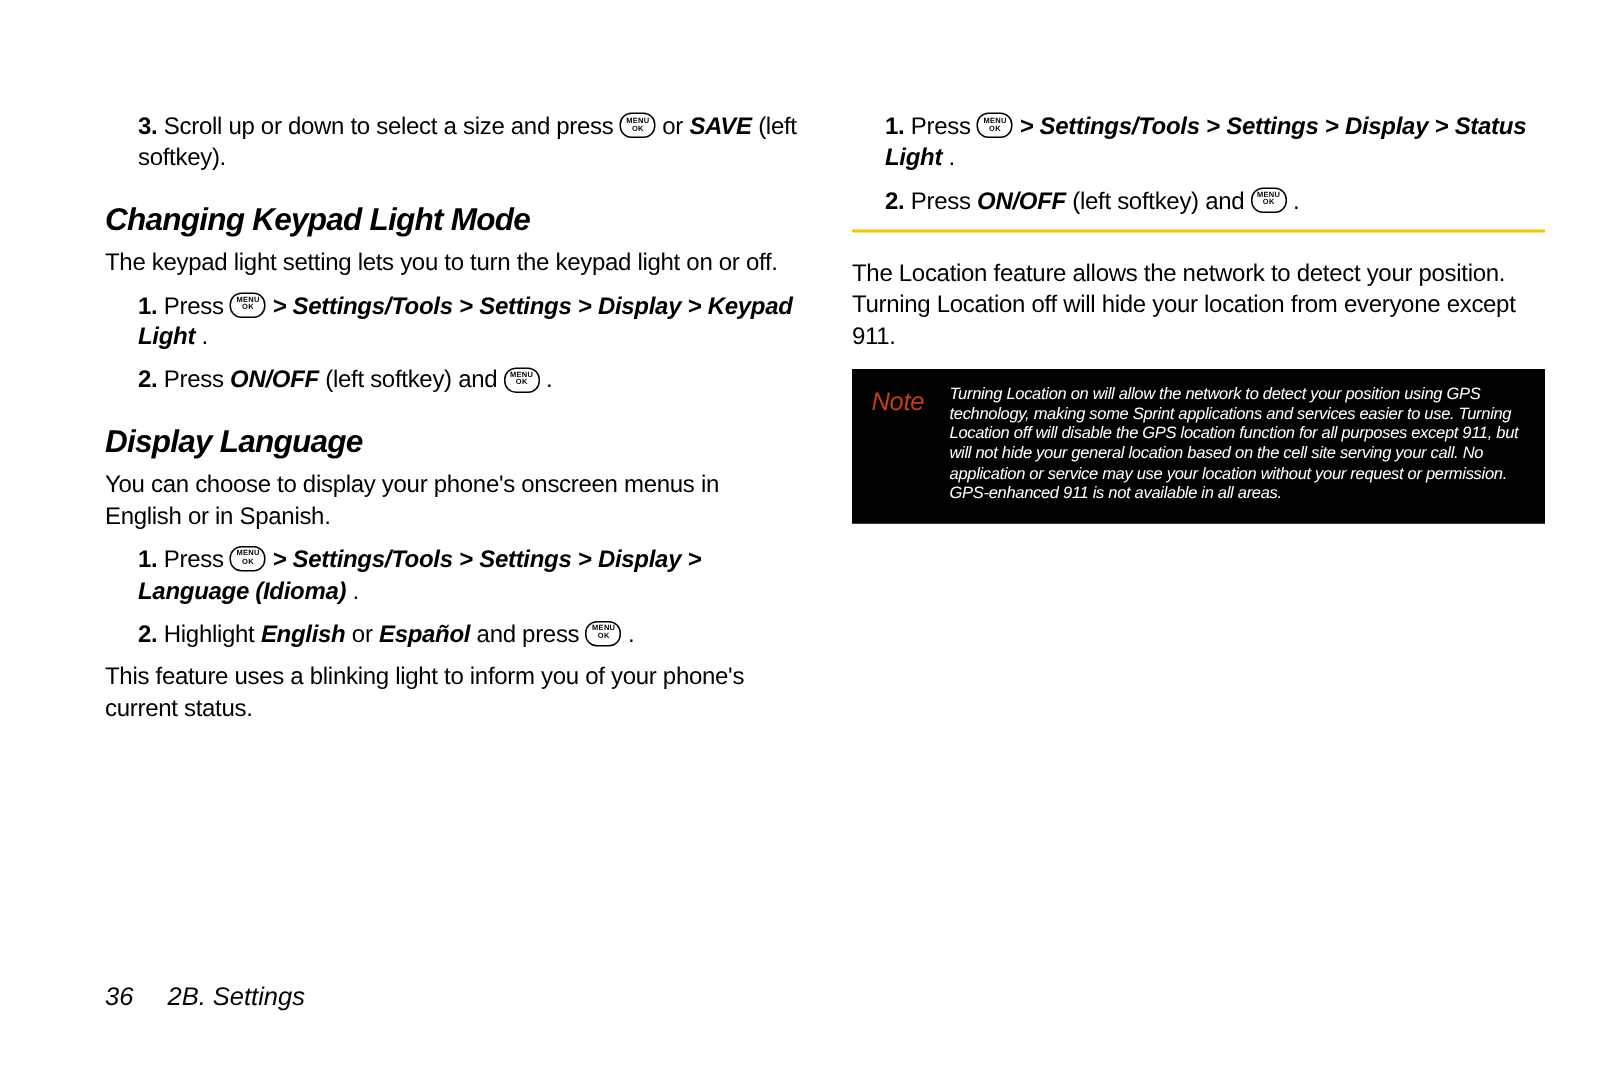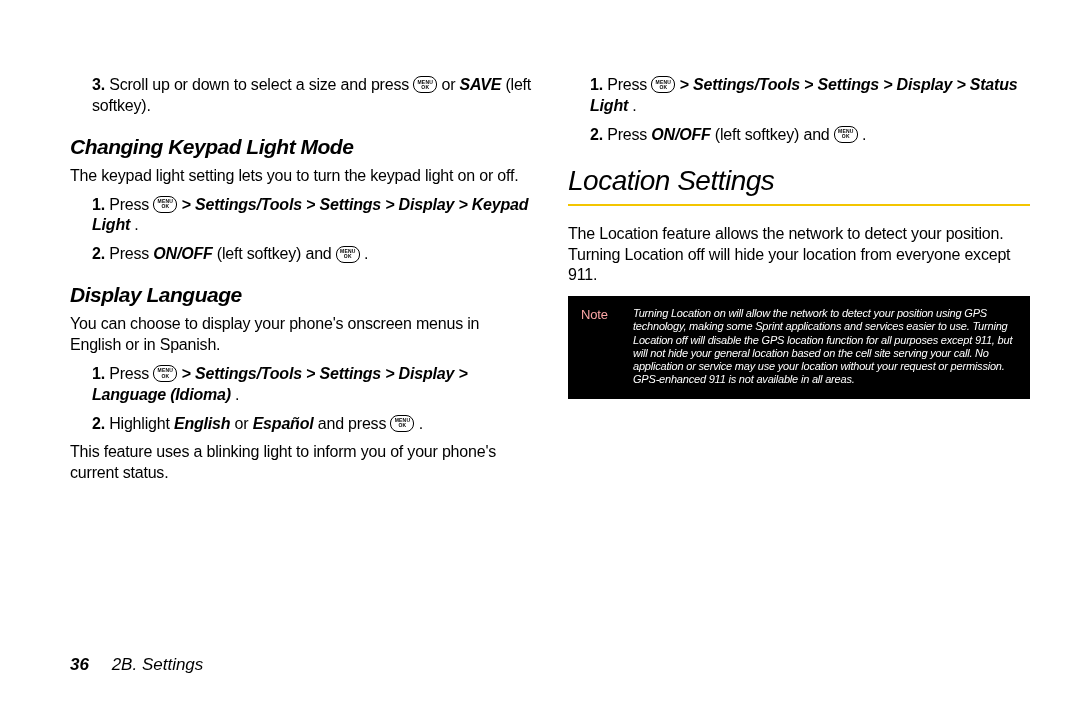--- a/index.html
+++ b/index.html
@@ -95,41 +95,41 @@
   .note-box {
     border: 1px solid #000;
     background: #000;
     color: #fff;
     display: flex;
     padding: 10px 12px 12px 12px;
     margin-top: 10px;
     gap: 12px;
   }
   .note-label {
-    color: #fca5a5;
-    font-size: 13px;
+    color: #c2410c;
+    font-style: italic;
+    font-size: 17px;
     min-width: 40px;
   }
   .note-text {
     font-style: italic;
     font-size: 11px;
     line-height: 1.2;
     letter-spacing: -0.2px;
   }
   .footer {
     position: absolute;
     left: 70px;
     top: 655px;
     font-style: italic;
     font-size: 17px;
   }
   .footer .pn {
     font-style: italic;
     margin-right: 18px;
-    font-weight: bold;
   }
 </style>
 </head>
 <body>
 
 <div class="page">
 
   <div class="col">
 
     <ol class="ol" start="3" style="list-style: none;">
@@ -254,21 +254,20 @@
               <span class="stack">
                 <span>MENU</span>
                 <span>OK</span>
               </span>
             </span>
           <span> .</span>
         </span>
       </li>
     </ol>
 
-    <div class="h1">Location Settings</div>
     <div class="rule"></div>
 
     <p class="p">The Location feature allows the network to detect your position. Turning Location off will hide your location from everyone except 911.</p>
 
     <div class="note-box">
       <div class="note-label">Note</div>
       <div class="note-text">Turning Location on will allow the network to detect your position using GPS technology, making some Sprint applications and services easier to use. Turning Location off will disable the GPS location function for all purposes except 911, but will not hide your general location based on the cell site serving your call. No application or service may use your location without your request or permission. GPS-enhanced 911 is not available in all areas.</div>
     </div>
 
   </div>

